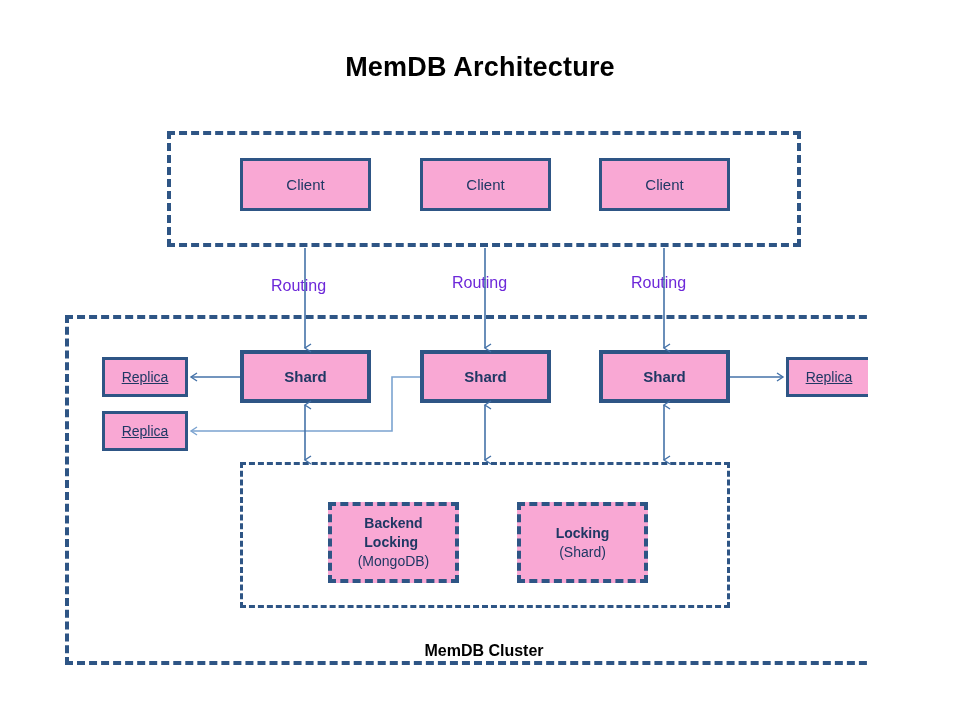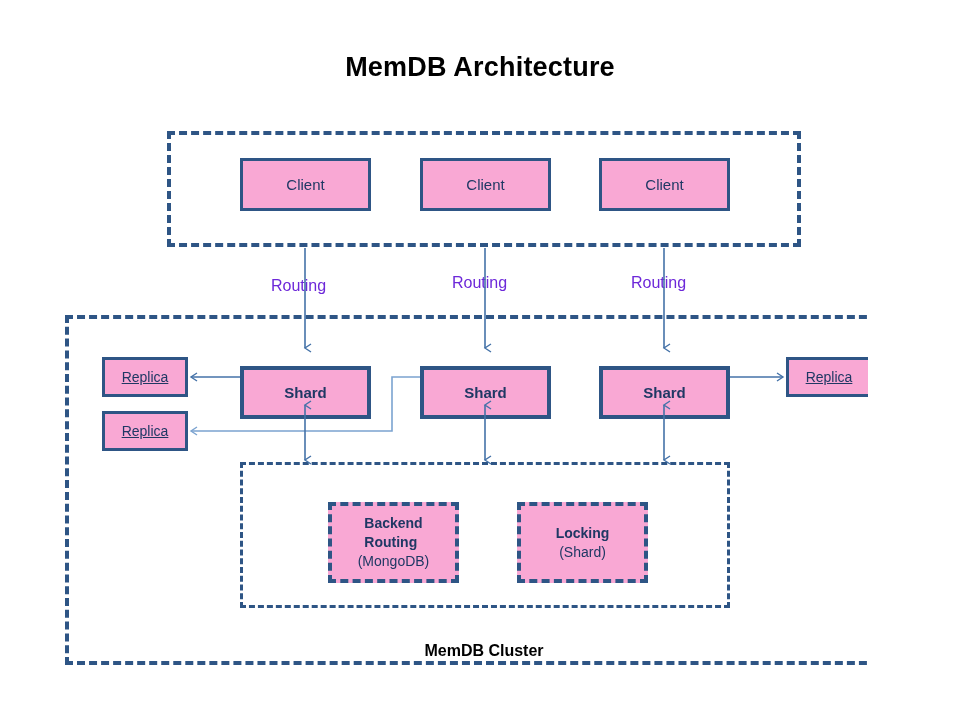--- a/index.html
+++ b/index.html
@@ -61,21 +61,20 @@
   }
   .client-box {
     border: 3px solid #2e5585;
     font-size: 15px;
     font-weight: normal;
   }
   .shard-box {
     border: 4px solid #2e5585;
     font-size: 15px;
     font-weight: bold;
-    margin-top: 16px;
   }
   .replica-box {
     border: 3px solid #2e5585;
     font-size: 14px;
     font-weight: normal;
     text-decoration: underline;
   }
   .service-box {
     border: 4px dashed #2e5585;
     font-size: 14px;
@@ -185,21 +184,21 @@
 
   <div class="node replica-box" style="left:786px; top:357px; width:86px; height:40px;">
     <span>Replica</span>
   </div>
 
   <div class="dashed-box global-container" style="left:240px; top:462px; width:490px; height:146px;"></div>
 
 
   <div class="node service-box" style="left:328px; top:502px; width:131px; height:81px;">
     <span class="svc-name">Backend
-Routing</span>
+Locking</span>
     <span class="svc-impl">(MongoDB)</span>
   </div>
 
   <div class="node service-box" style="left:517px; top:502px; width:131px; height:81px;">
     <span class="svc-name">Locking</span>
     <span class="svc-impl">(Shard)</span>
   </div>
 
   <div class="label label-cluster">MemDB Cluster</div>
 

